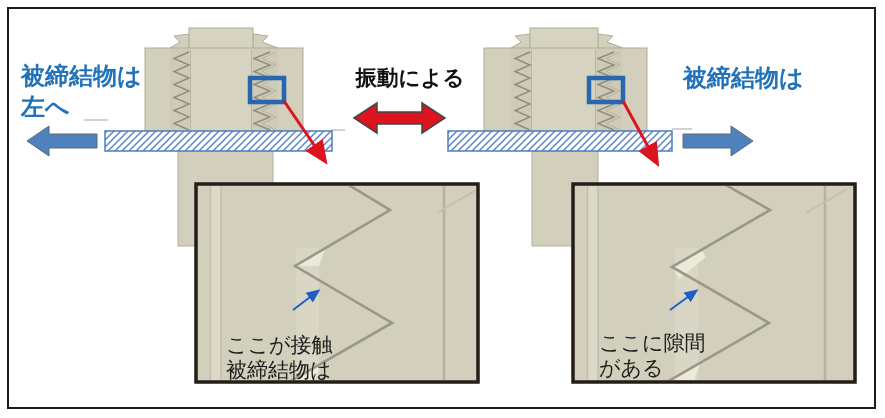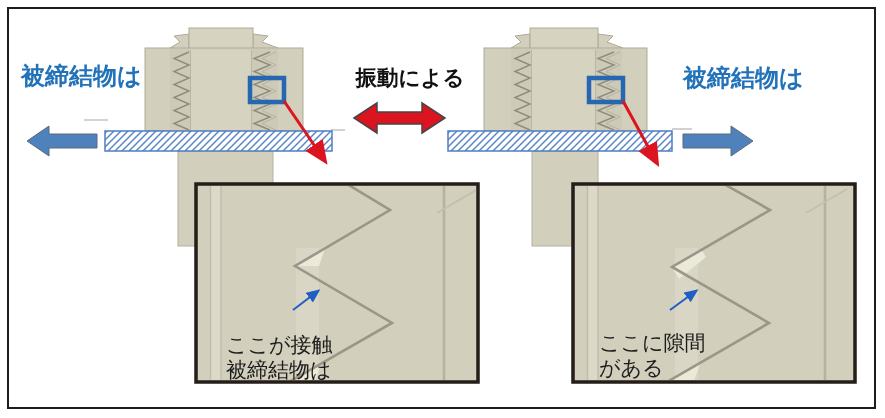--- a/index.html
+++ b/index.html
@@ -124,20 +124,21 @@
 
     <polygon points="27,141 49,126 49,134 97,134 97,148 49,148 49,156" fill="#4f81bd" stroke="#5d6b7a" stroke-width="1"></polygon>
     <polygon points="753,141 731,126 731,134 683,134 683,148 731,148 731,156" fill="#4f81bd" stroke="#5d6b7a" stroke-width="1"></polygon>
     <polygon points="354,118 377,103 377,112 422,112 422,103 445,118 422,133 422,124 377,124 377,133" fill="#dc1420" stroke="#454545" stroke-width="1.5"></polygon>
   </svg>
 
   <div class="frame"></div>
 
   <div class="lbl side-label" style="left:21px;top:60px;">
     <div>被締結物は</div>
+    <div>左へ</div>
   </div>
 
   <div class="lbl side-label" style="left:683px;top:62px;">
     <div>被締結物は</div>
   </div>
 
   <div class="lbl center-label" style="left:351px;top:38px;width:118px;margin-top:27px;">
     <div>振動による</div>
   </div>
 

